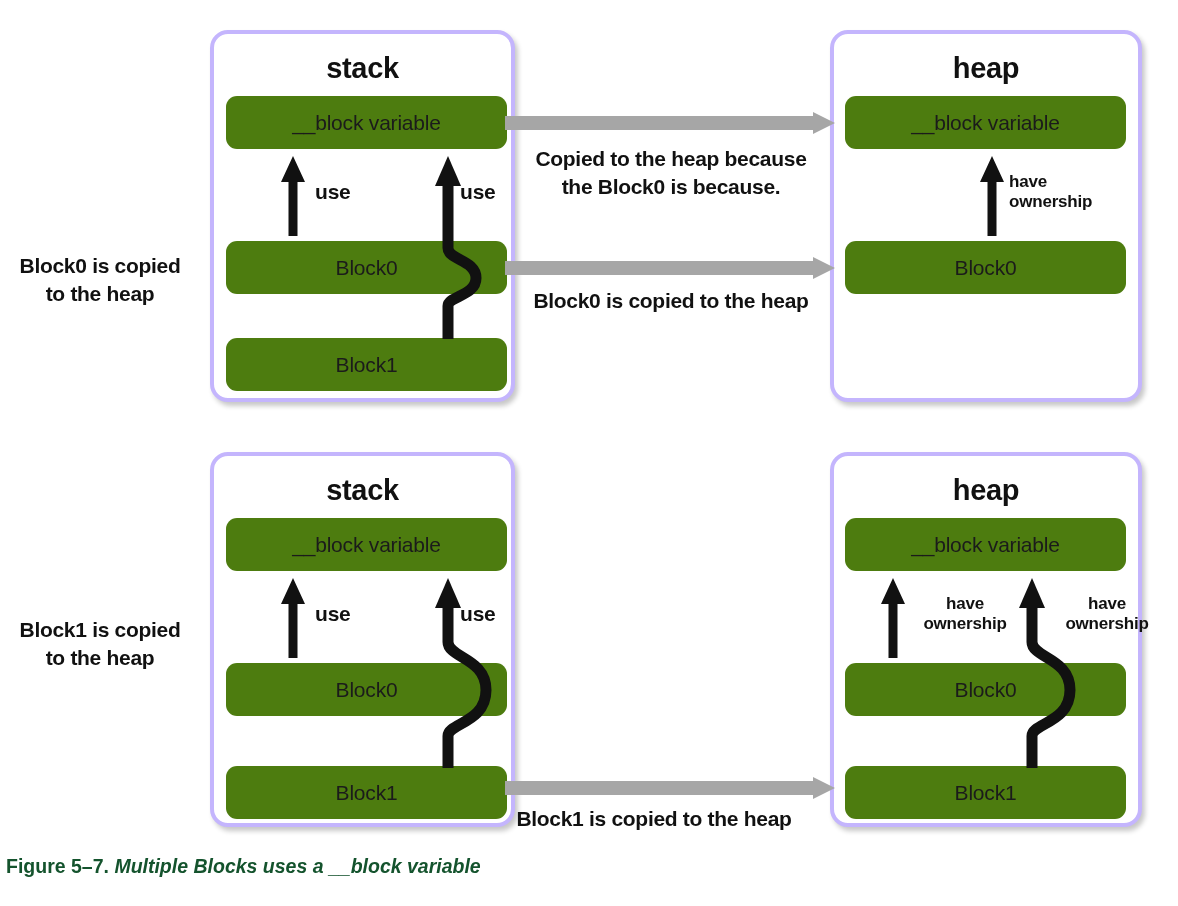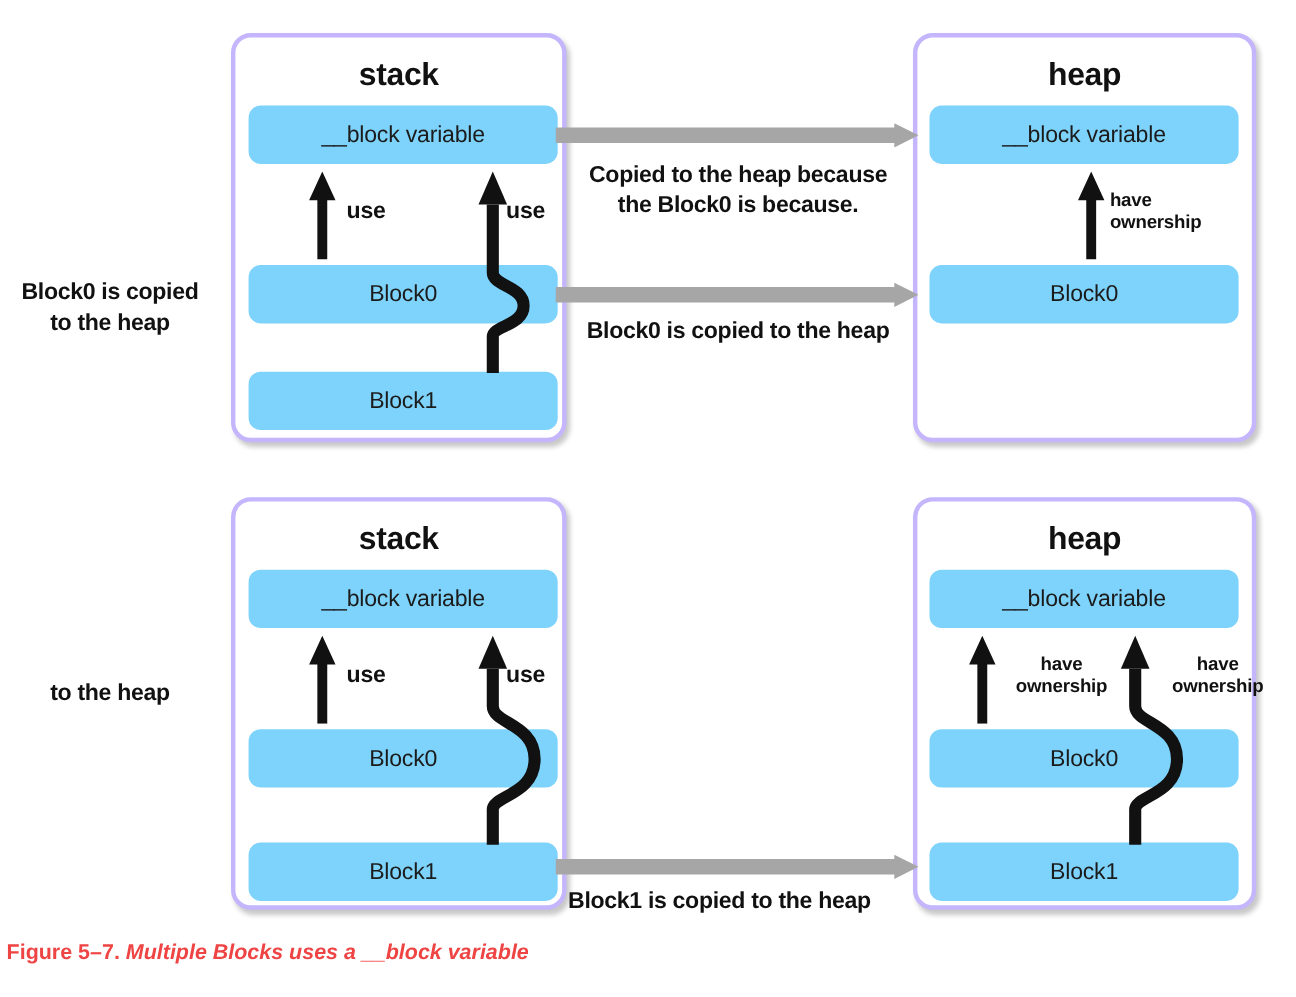--- a/index.html
+++ b/index.html
@@ -32,21 +32,21 @@
     text-align: center;
     font-weight: bold;
     font-size: 29px;
     letter-spacing: -0.3px;
     color: #111111;
   }
 
   
   .slot {
     position: absolute;
-    background: #7dd3fc;
+    background: #4d7c0f;
     border-radius: 11px;
     display: flex;
     align-items: center;
     justify-content: center;
     font-size: 21px;
     color: #1b1b1b;
     letter-spacing: -0.2px;
     text-align: center;
   }
   .slot-label { pointer-events: none; }
@@ -92,21 +92,21 @@
     color: #111111;
     letter-spacing: -0.2px;
   }
 
   
   .caption {
     position: absolute;
     left: 6px;
     top: 855px;
     font-size: 19.5px;
-    color: #ef4444;
+    color: #14532d;
     white-space: nowrap;
   }
   .caption b { font-weight: bold; }
   .caption i { font-style: italic; font-weight: bold; }
 </style>
 </head>
 <body>
 
 <div class="note note-left" style="left:2px; top:252px; width:196px;">
   <div>Block0 is copied</div>
@@ -179,20 +179,21 @@
 <div class="copy-arrow" style="left:505px; top:257px;">
   <svg width="330" height="22" viewBox="0 0 330 22">
     <path d="M0 4 L308 4 L308 0 L330 11 L308 22 L308 18 L0 18 Z" fill="#a6a6a6"></path>
   </svg>
 </div>
 <div class="note" style="left:521px; top:287px; width:300px;">
   <div>Block0 is copied to the heap</div>
 </div>
 
 <div class="note note-left" style="left:2px; top:616px; width:196px;">
+  <div>Block1 is copied</div>
   <div>to the heap</div>
 </div>
 
 <div class="memory-box" style="left:210px; top:452px; width:305px; height:375px;">
   <div class="box-title" style="top:18px;">stack</div>
 
   <div class="slot" style="left:12px; top:62px; width:281px; height:53px;">
     <span class="slot-label">__block variable</span>
   </div>
 

